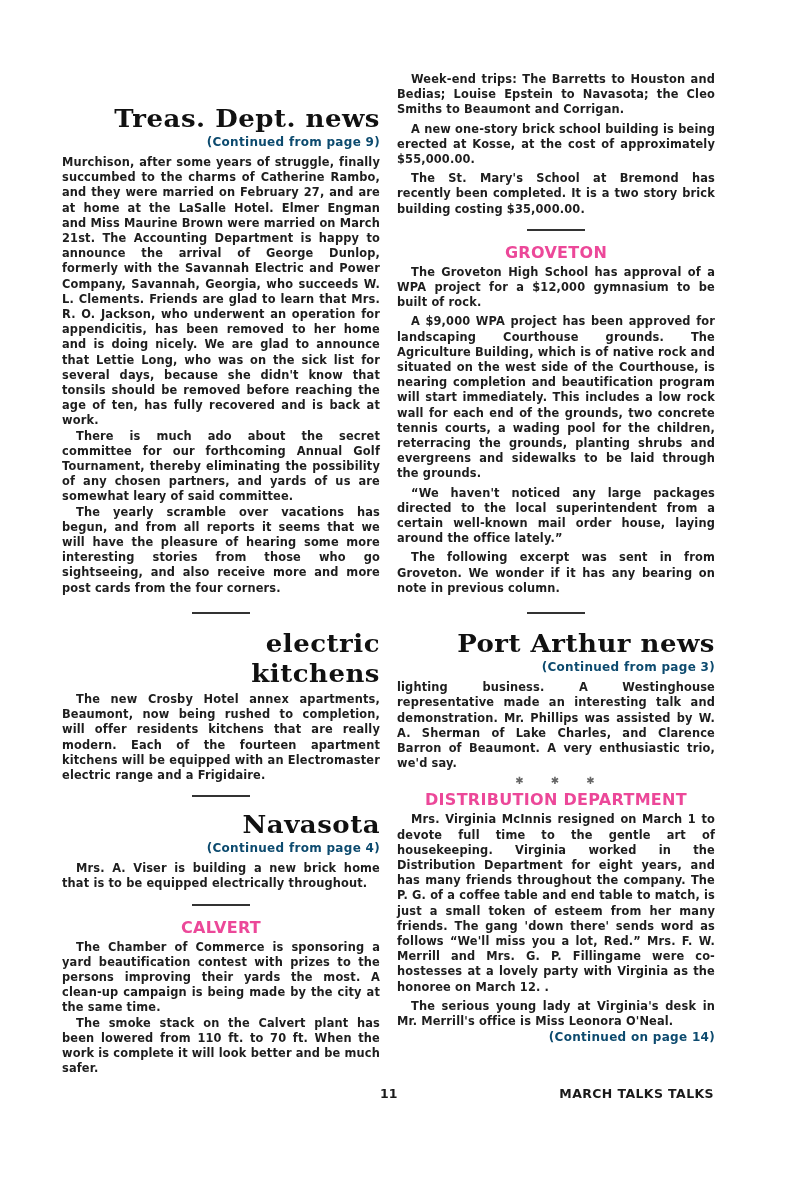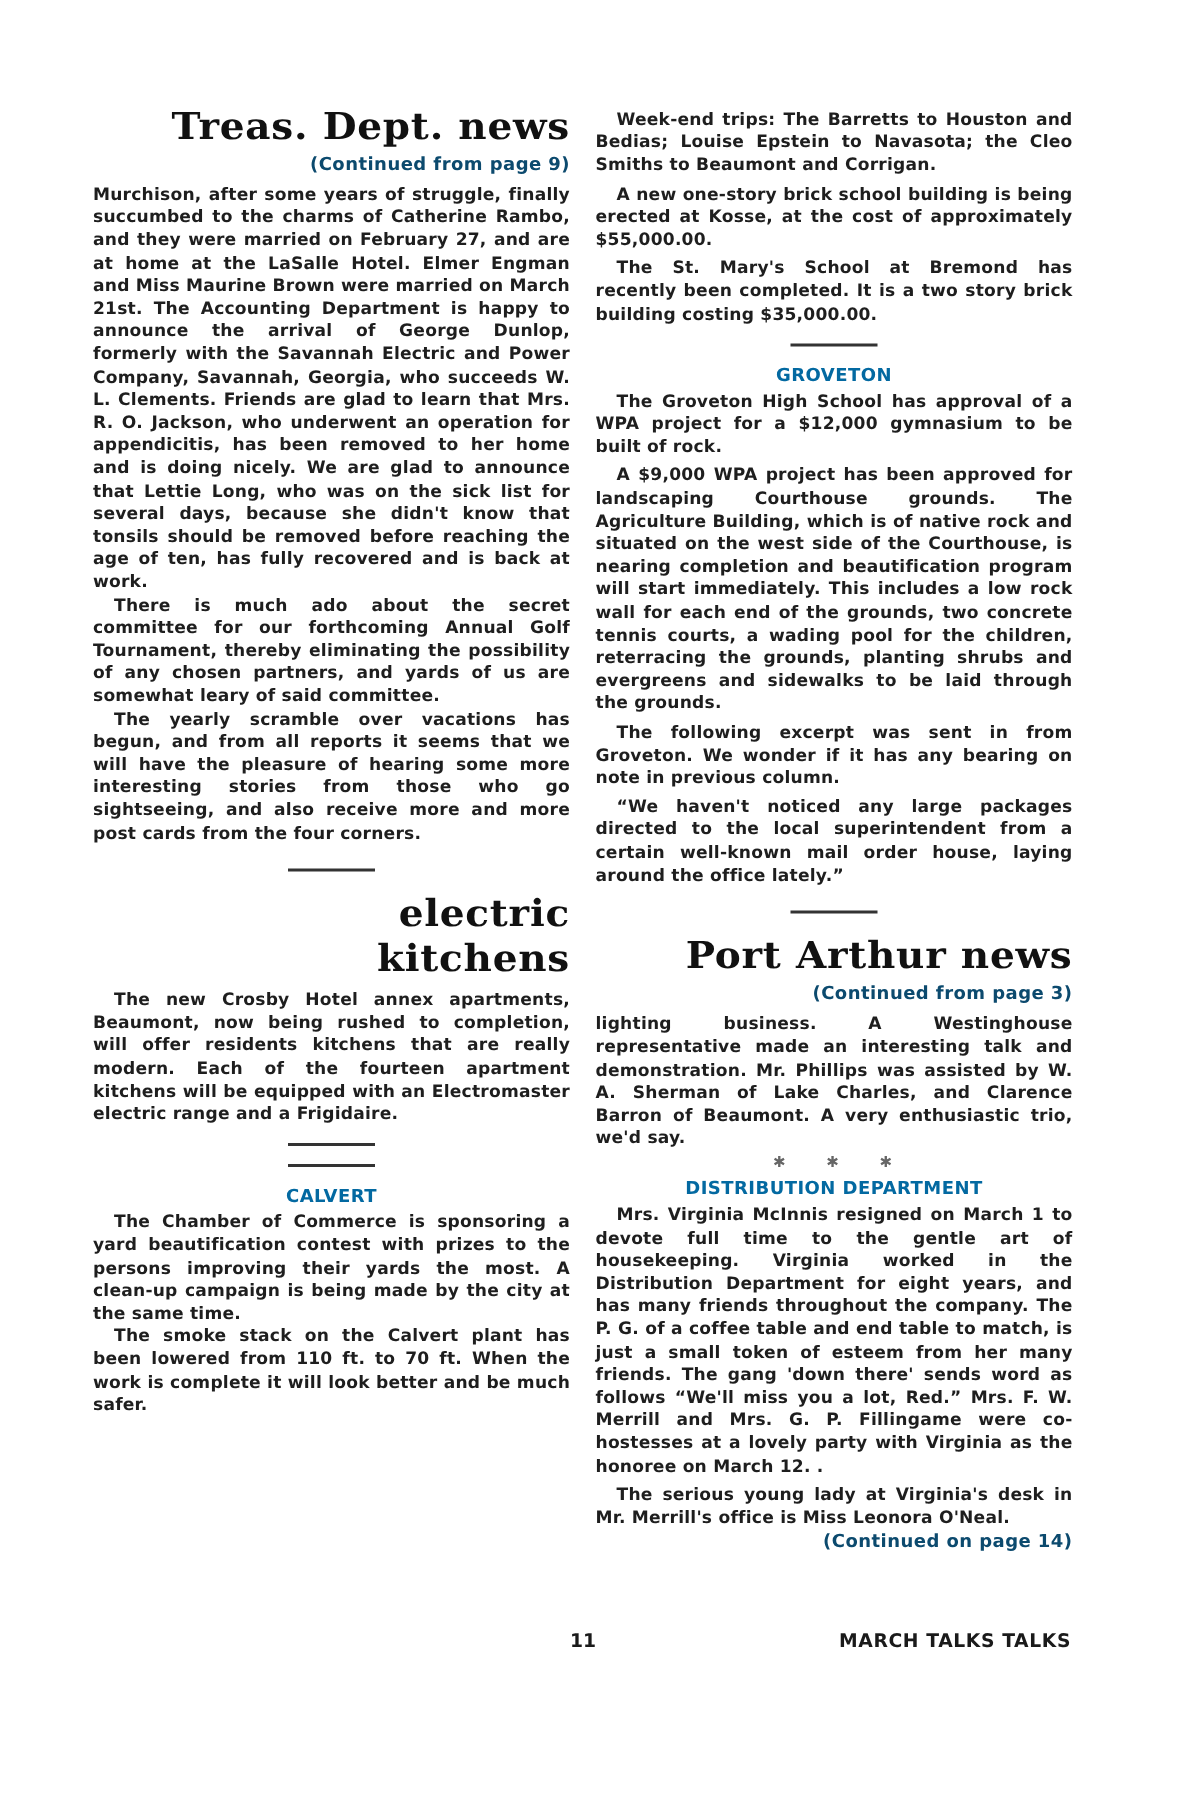--- a/index.html
+++ b/index.html
@@ -1,31 +1,31 @@
 <!DOCTYPE html>
 <html><head>
 <meta charset="utf-8">
 <style>
   html, body { margin: 0; padding: 0; background: #ffffff; }
   body { width: 787px; height: 1200px; position: relative; overflow: hidden;
          font-family: "DejaVu Sans", sans-serif; color: #1c1c1c; }
   .col { position: absolute; width: 318px; }
-  .col-left { left: 62px; }
+  .col-left { left: 62px; margin-top: 33px; }
   .col-right { left: 397px; }
   p { margin: 0; font-size: 11.4px; line-height: 15.2px; text-align: justify;
       text-indent: 14px; font-weight: bold; letter-spacing: 0.15px; color: #1e1e1e; }
   p.noindent { text-indent: 0; }
   p.gap { margin-top: 4px; }
   h1.headline { margin: 0; text-align: right; font-family: "DejaVu Serif", serif;
       font-weight: 900; font-size: 26px; line-height: 30px; color: #111;
       letter-spacing: 0.5px; transform: scaleY(0.95); }
   .cont { text-align: right; font-size: 12px; color: #0c4a6e; font-weight: bold;
       margin: 2px 0 6px 0; letter-spacing: 0.3px; }
-  .subhead { text-align: center; font-size: 12px; font-weight: bold; letter-spacing: 0.3px;
-      margin: 4px 0 3px 0; color: #0369a1; }
+  .subhead { text-align: center; font-size: 16px; font-weight: bold; letter-spacing: 0.3px;
+      margin: 4px 0 3px 0; color: #ec4899; }
   .rule { width: 58px; height: 2px; background: #333; margin: 12px auto; }
   .stars { text-align: center; font-size: 10px; color: #666; letter-spacing: 12px; margin: 4px 0 2px 10px; }
   .footer { position: absolute; top: 1086px; left: 380px; width: 334px;
       font-size: 12.5px; font-weight: bold; color: #1a1a1a; }
   .footer .pg { position: absolute; left: 0; }
   .footer .pub { position: absolute; right: 0; letter-spacing: 0.4px; }
 </style>
 </head>
 <body>
 
@@ -42,20 +42,25 @@
   <div class="rule" style="margin-top:16px;margin-bottom:14px;"></div>
 
   <section>
     <h1 class="headline">electric</h1>
     <h1 class="headline">kitchens</h1>
     <p class="gap">The new Crosby Hotel annex apartments, Beaumont, now being rushed to completion, will offer residents kitchens that are really modern. Each of the fourteen apartment kitchens will be equipped with an Electromaster electric range and a Frigidaire.</p>
   </section>
 
   <div class="rule"></div>
 
+  <section>
+    <h1 class="headline">Navasota</h1>
+    <div class="cont">(Continued from page 4)</div>
+    <p>Mrs. A. Viser is building a new brick home that is to be equipped electrically throughout.</p>
+  </section>
 
   <div class="rule"></div>
 
   <section>
     <div class="subhead">CALVERT</div>
     <p>The Chamber of Commerce is sponsoring a yard beautification contest with prizes to the persons improving their yards the most. A clean-up campaign is being made by the city at the same time.</p>
     <p>The smoke stack on the Calvert plant has been lowered from 110 ft. to 70 ft. When the work is complete it will look better and be much safer.</p>
   </section>
 </div>
 
@@ -66,22 +71,22 @@
     <p class="gap">A new one-story brick school building is being erected at Kosse, at the cost of approximately $55,000.00.</p>
     <p class="gap">The St. Mary's School at Bremond has recently been completed. It is a two story brick building costing $35,000.00.</p>
   </section>
 
   <div class="rule"></div>
 
   <section>
     <div class="subhead">GROVETON</div>
     <p>The Groveton High School has approval of a WPA project for a $12,000 gymnasium to be built of rock.</p>
     <p class="gap">A $9,000 WPA project has been approved for landscaping Courthouse grounds. The Agriculture Building, which is of native rock and situated on the west side of the Courthouse, is nearing completion and beautification program will start immediately. This includes a low rock wall for each end of the grounds, two concrete tennis courts, a wading pool for the children, reterracing the grounds, planting shrubs and evergreens and sidewalks to be laid through the grounds.</p>
+    <p class="gap">“We haven't noticed any large packages directed to the local superintendent from a certain well-known mail order house, laying around the office lately.”</p>
     <p class="gap">The following excerpt was sent in from Groveton. We wonder if it has any bearing on note in previous column.</p>
-    <p class="gap">“We haven't noticed any large packages directed to the local superintendent from a certain well-known mail order house, laying around the office lately.”</p>
   </section>
 
   <div class="rule" style="margin-top:16px;margin-bottom:14px;"></div>
 
   <section>
     <h1 class="headline">Port Arthur news</h1>
     <div class="cont">(Continued from page 3)</div>
     <p class="noindent">lighting business. A Westinghouse representative made an interesting talk and demonstration. Mr. Phillips was assisted by W. A. Sherman of Lake Charles, and Clarence Barron of Beaumont. A very enthusiastic trio, we'd say.</p>
     <div class="stars">✱ ✱ ✱</div>
   </section>

